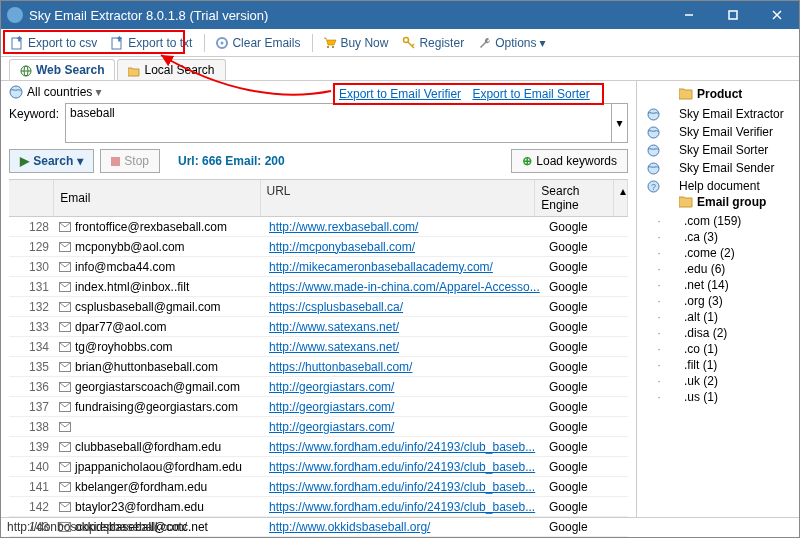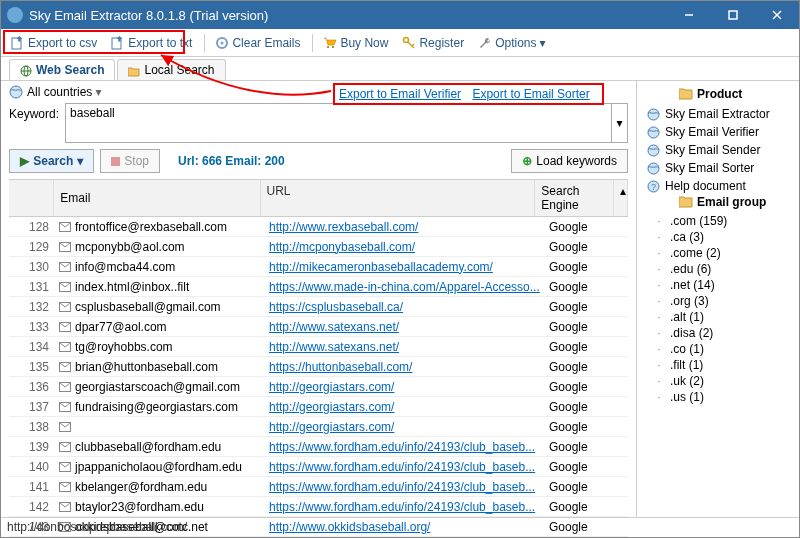--- a/index.html
+++ b/index.html
@@ -49,21 +49,21 @@
 .grow { display:flex; border-bottom:1px solid #eee; align-items:center; height:20px;}
 .c0{ width:46px; text-align:right; color:#666; padding-right:6px;}
 .c1{ width:210px; padding-left:4px; display:flex; align-items:center; gap:4px; overflow:hidden; white-space:nowrap;}
 .c2{ width:280px; padding-left:4px; overflow:hidden; white-space:nowrap; text-overflow:ellipsis; color:#0066c0; text-decoration:underline; cursor:pointer;}
 .c3{ width:80px; padding-left:4px;}
 .envico{ width:12px;height:10px;}
 
 .panel-title{ font-weight:bold; display:flex; align-items:center; gap:4px; margin-bottom:4px;padding-left:36px;}
 .panel-title .foldico{width:14px;height:12px;}
 .plist{ list-style:none; padding-left:4px;}
-.plist li{ display:flex; align-items:flex-end; gap:5px; padding:2px 0; cursor:pointer;}
+.plist li{ display:flex; align-items:flex-end; gap:19px; padding:2px 0; cursor:pointer;}
 .tree li::before{content:"·"; color:#888; margin-right:4px;}
 .tree li{ padding:1px 0 1px 10px;}
 
 .statusbar{ position:absolute; bottom:0; left:0; right:0; height:20px; border-top:1px solid #ccc; font-size:12px; padding:2px 6px; color:#333;}
 
 .gear{fill:#7a9cc6;}
 .cart{fill:#ffb400;stroke:#a06a00;stroke-width:0.5;}
 </style>
 </head>
 <body>
@@ -433,28 +433,28 @@
             <circle cx="6.5" cy="6.5" r="5.5" fill="#cde6f7" stroke="#4a7ab3"></circle>
             <path d="M1 5c2-1 5 1 7 0s3 1 4 0" stroke="#4a7ab3" fill="none"></path>
           </svg>
           <span>Sky Email Verifier</span>
         </li>
         <li>
           <svg width="13" height="13">
             <circle cx="6.5" cy="6.5" r="5.5" fill="#cde6f7" stroke="#4a7ab3"></circle>
             <path d="M1 5c2-1 5 1 7 0s3 1 4 0" stroke="#4a7ab3" fill="none"></path>
           </svg>
-          <span>Sky Email Sender</span>
+          <span>Sky Email Sorter</span>
         </li>
         <li>
           <svg width="13" height="13">
             <circle cx="6.5" cy="6.5" r="5.5" fill="#cde6f7" stroke="#4a7ab3"></circle>
             <path d="M1 5c2-1 5 1 7 0s3 1 4 0" stroke="#4a7ab3" fill="none"></path>
           </svg>
-          <span>Sky Email Sorter</span>
+          <span>Sky Email Sender</span>
         </li>
         <li>
           <svg width="13" height="13">
             <circle cx="6.5" cy="6.5" r="5.5" fill="#cde6f7" stroke="#4a7ab3"></circle>
             <text x="6.5" y="10" text-anchor="middle" font-size="9" fill="#4a7ab3">?</text>
           </svg>
           <span>Help document</span>
         </li>
       </ul>
 

